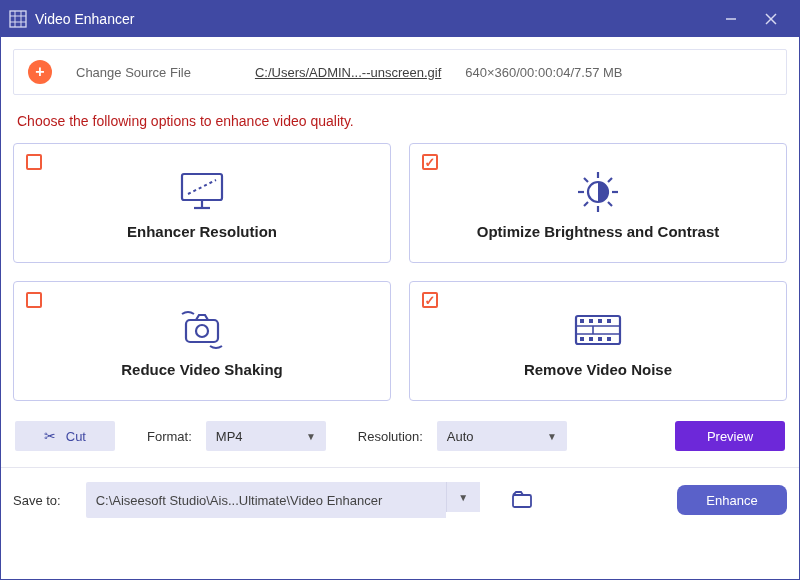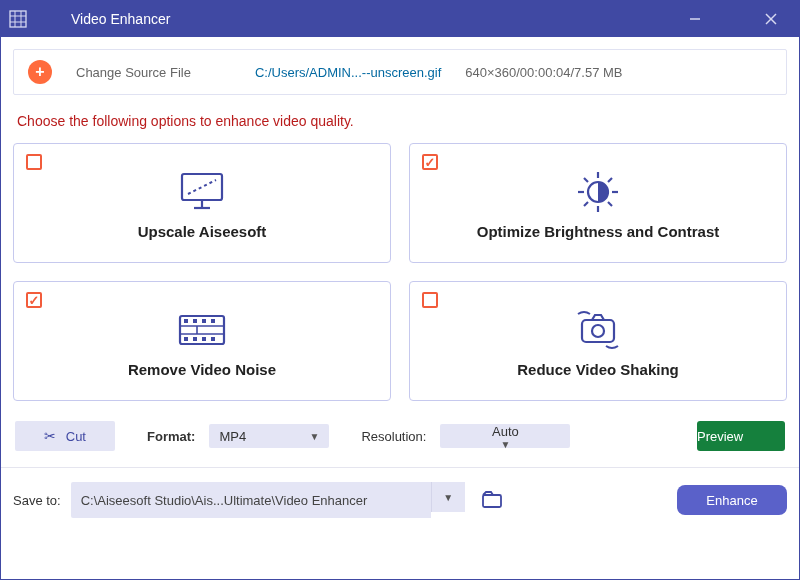--- a/index.html
+++ b/index.html
@@ -3,21 +3,21 @@
 <meta charset="utf-8">
 <style>
   * { box-sizing: border-box; margin: 0; padding: 0; font-family: "Segoe UI", Arial, sans-serif; }
   body { background: #e8e8e8; width: 800px; height: 580px; overflow: hidden; }
 
   .window { width: 800px; height: 580px; background: #fff; border: 1px solid #4049a3; }
 
   
   .title-bar {
     height: 36px; background: #4049a3; color: #fff;
-    display: flex; align-items: center; padding: 0 8px; gap: 36px;
+    display: flex; align-items: center; padding: 0 8px;
   }
   .title-bar .app-icon { width: 18px; height: 18px; margin-right: 8px; display:flex; align-items:center; justify-content:center; }
   .title-bar .title { font-size: 14px; flex: 0 0 auto; }
   .title-bar .spacer { flex: 1; }
   .title-bar .winbtn { width: 40px; height: 36px; display:flex; align-items:center; justify-content:center; color:#d6d8f1; font-size:16px; }
 
   
   .content { padding: 12px 12px 0 12px; }
 
   
@@ -25,21 +25,21 @@
     border: 1px solid #e0e2f2; border-radius: 2px;
     display: flex; align-items: center; gap: 24px;
     padding: 10px 14px; font-size: 13px; color: #555;
   }
   .source-bar .plus {
     width: 24px; height: 24px; border-radius: 50%;
     background: #ff6b3d; color:#fff; display:flex; align-items:center; justify-content:center;
     font-size: 16px; font-weight: bold; flex: 0 0 auto;
   }
   .source-bar .chg { color: #666; }
-  .source-bar .path { color: #0369a1; margin-left: 40px; }
+  .source-bar .path { color: #404040; margin-left: 40px; text-decoration: underline; }
   .source-bar .meta { color: #666; }
 
   .instruction { font-size: 14px; color: #b91c1c; margin: 18px 4px 14px 4px; }
 
   
   .grid { display: grid; grid-template-columns: 1fr 1fr; gap: 18px; }
   .card {
     border: 1px solid #c6c9ee; border-radius: 4px;
     height: 120px; position: relative; display:flex; flex-direction:column;
     align-items:center; justify-content:center; padding: 8px 12px;
@@ -52,36 +52,36 @@
   
   .controls-row {
     display:flex; align-items:center; gap: 14px; margin-top: 20px; font-size: 13px; color:#333;
     padding: 0 2px;
   }
   .cut-btn {
     background:#e4e5f5; width:100px; height:30px; display:flex; align-items:center; justify-content:center; gap:10px; color:#4049a3; border-radius:2px;
   }
   .cut-btn .sc { font-size:14px; }
   .sel {
-    background:#e4e5f5; height:24px; display:flex; align-items:center; justify-content:space-between;
+    background:#e4e5f5; height:30px; display:flex; align-items:center; justify-content:space-between;
     padding: 0 10px; color:#333; border-radius:2px;
   }
   .sel.fmt { width:120px; }
-  .sel.res { width:130px;flex-direction:column; }
+  .sel.res { width:130px; }
   .tri { color:#555; font-size:10px; }
   .preview-btn {
-    margin-left:auto; background:#15803d; color:#fff; width:88px; height:30px;
-    display:flex; align-items:center; border-radius:3px; font-size:13px;
+    margin-left:auto; background:#6d28d9; color:#fff; width:110px; height:30px;
+    display:flex; align-items:center; justify-content:center; border-radius:3px; font-size:13px;
   }
 
   .divider { border: none; border-top:1px solid #e5e5ef; margin: 16px -12px 0 -12px; }
 
   
   .save-bar {
-    display:flex; align-items:center; gap:10px; padding: 14px 12px; font-size:13px; color:#333;
+    display:flex; align-items:center; gap:25px; padding: 14px 12px; font-size:13px; color:#333;
   }
   .pathbox {
     background:#e4e5f5; height:28px; display:flex; align-items:center;
     padding:18px 10px; width:360px; color:#444; border-radius:2px 0 0 2px;
   }
   .dropbtn {
     background:#e4e5f5; width:34px; height:30px; display:flex; align-items:center; justify-content:center; border-left:1px solid #d4d5ea;
   }
   .openfolder { color:#4049a3; width:26px; height:26px; display:flex; align-items:center; justify-content:center; margin-left:4px;}
   .enhance-btn {
@@ -137,21 +137,21 @@
       <div class="card">
         <div class="cb"></div>
         <div class="ic">
           <svg width="52" height="44" viewBox="0 0 52 44">
               <rect x="6" y="4" width="40" height="26" rx="2" fill="none" stroke="#4049a3" stroke-width="2.2"></rect>
               <line x1="12" y1="24" x2="40" y2="10" stroke="#4049a3" stroke-width="2" stroke-dasharray="3 3"></line>
               <line x1="18" y1="38" x2="34" y2="38" stroke="#4049a3" stroke-width="2.2"></line>
               <line x1="26" y1="30" x2="26" y2="38" stroke="#4049a3" stroke-width="2.2"></line>
             </svg>
         </div>
-        <div class="lbl">Upscale Aiseesoft</div>
+        <div class="lbl">Enhancer Resolution</div>
       </div>
 
       <div class="card">
         <div class="cb checked"></div>
         <div class="ic">
           <svg width="52" height="48" viewBox="0 0 52 48">
               <circle cx="26" cy="24" r="10" fill="none" stroke="#4049a3" stroke-width="2.2"></circle>
               <path d="M26 14 A10 10 0 0 1 26 34 Z" fill="#4049a3"></path>
               <g stroke="#4049a3" stroke-width="2.2">
                 <line x1="26" y1="4" x2="26" y2="10"></line>
@@ -159,20 +159,34 @@
                 <line x1="6" y1="24" x2="12" y2="24"></line>
                 <line x1="40" y1="24" x2="46" y2="24"></line>
                 <line x1="12" y1="10" x2="16" y2="14"></line>
                 <line x1="36" y1="34" x2="40" y2="38"></line>
                 <line x1="40" y1="10" x2="36" y2="14"></line>
                 <line x1="16" y1="34" x2="12" y2="38"></line>
               </g>
             </svg>
         </div>
         <div class="lbl">Optimize Brightness and Contrast</div>
+      </div>
+
+      <div class="card">
+        <div class="cb"></div>
+        <div class="ic">
+          <svg width="56" height="48" viewBox="0 0 56 48">
+              <path d="M8 8 Q14 4 20 8" fill="none" stroke="#4049a3" stroke-width="2"></path>
+              <path d="M36 40 Q42 44 48 40" fill="none" stroke="#4049a3" stroke-width="2"></path>
+              <rect x="12" y="14" width="32" height="22" rx="4" fill="none" stroke="#4049a3" stroke-width="2.2"></rect>
+              <path d="M22 14 l3 -5 h6 l3 5" fill="none" stroke="#4049a3" stroke-width="2.2"></path>
+              <circle cx="28" cy="25" r="6" fill="none" stroke="#4049a3" stroke-width="2.2"></circle>
+            </svg>
+        </div>
+        <div class="lbl">Reduce Video Shaking</div>
       </div>
 
       <div class="card">
         <div class="cb checked"></div>
         <div class="ic">
           <svg width="56" height="44" viewBox="0 0 56 44">
               <rect x="6" y="8" width="44" height="28" rx="2" fill="none" stroke="#4049a3" stroke-width="2.2"></rect>
               <g fill="#4049a3">
                 <rect x="10" y="11" width="4" height="4"></rect>
                 <rect x="19" y="11" width="4" height="4"></rect>
@@ -184,43 +198,29 @@
                 <rect x="37" y="29" width="4" height="4"></rect>
               </g>
               <line x1="6" y1="18" x2="50" y2="18" stroke="#4049a3" stroke-width="1.6"></line>
               <line x1="6" y1="26" x2="50" y2="26" stroke="#4049a3" stroke-width="1.6"></line>
               <line x1="23" y1="18" x2="23" y2="26" stroke="#4049a3" stroke-width="1.6"></line>
             </svg>
         </div>
         <div class="lbl">Remove Video Noise</div>
       </div>
 
-      <div class="card">
-        <div class="cb"></div>
-        <div class="ic">
-          <svg width="56" height="48" viewBox="0 0 56 48">
-              <path d="M8 8 Q14 4 20 8" fill="none" stroke="#4049a3" stroke-width="2"></path>
-              <path d="M36 40 Q42 44 48 40" fill="none" stroke="#4049a3" stroke-width="2"></path>
-              <rect x="12" y="14" width="32" height="22" rx="4" fill="none" stroke="#4049a3" stroke-width="2.2"></rect>
-              <path d="M22 14 l3 -5 h6 l3 5" fill="none" stroke="#4049a3" stroke-width="2.2"></path>
-              <circle cx="28" cy="25" r="6" fill="none" stroke="#4049a3" stroke-width="2.2"></circle>
-            </svg>
-        </div>
-        <div class="lbl">Reduce Video Shaking</div>
-      </div>
-
     </div>
 
     <div class="controls-row">
       <div class="cut-btn">
         <span class="sc">✂</span>
         <span>Cut</span>
       </div>
 
-      <span style="margin-left:18px;font-weight:bold;">Format:</span>
+      <span style="margin-left:18px;">Format:</span>
       <div class="sel fmt">
         <span>MP4</span>
         <span class="tri">▼</span>
       </div>
 
       <span style="margin-left:18px;">Resolution:</span>
       <div class="sel res">
         <span>Auto</span>
         <span class="tri">▼</span>
       </div>

